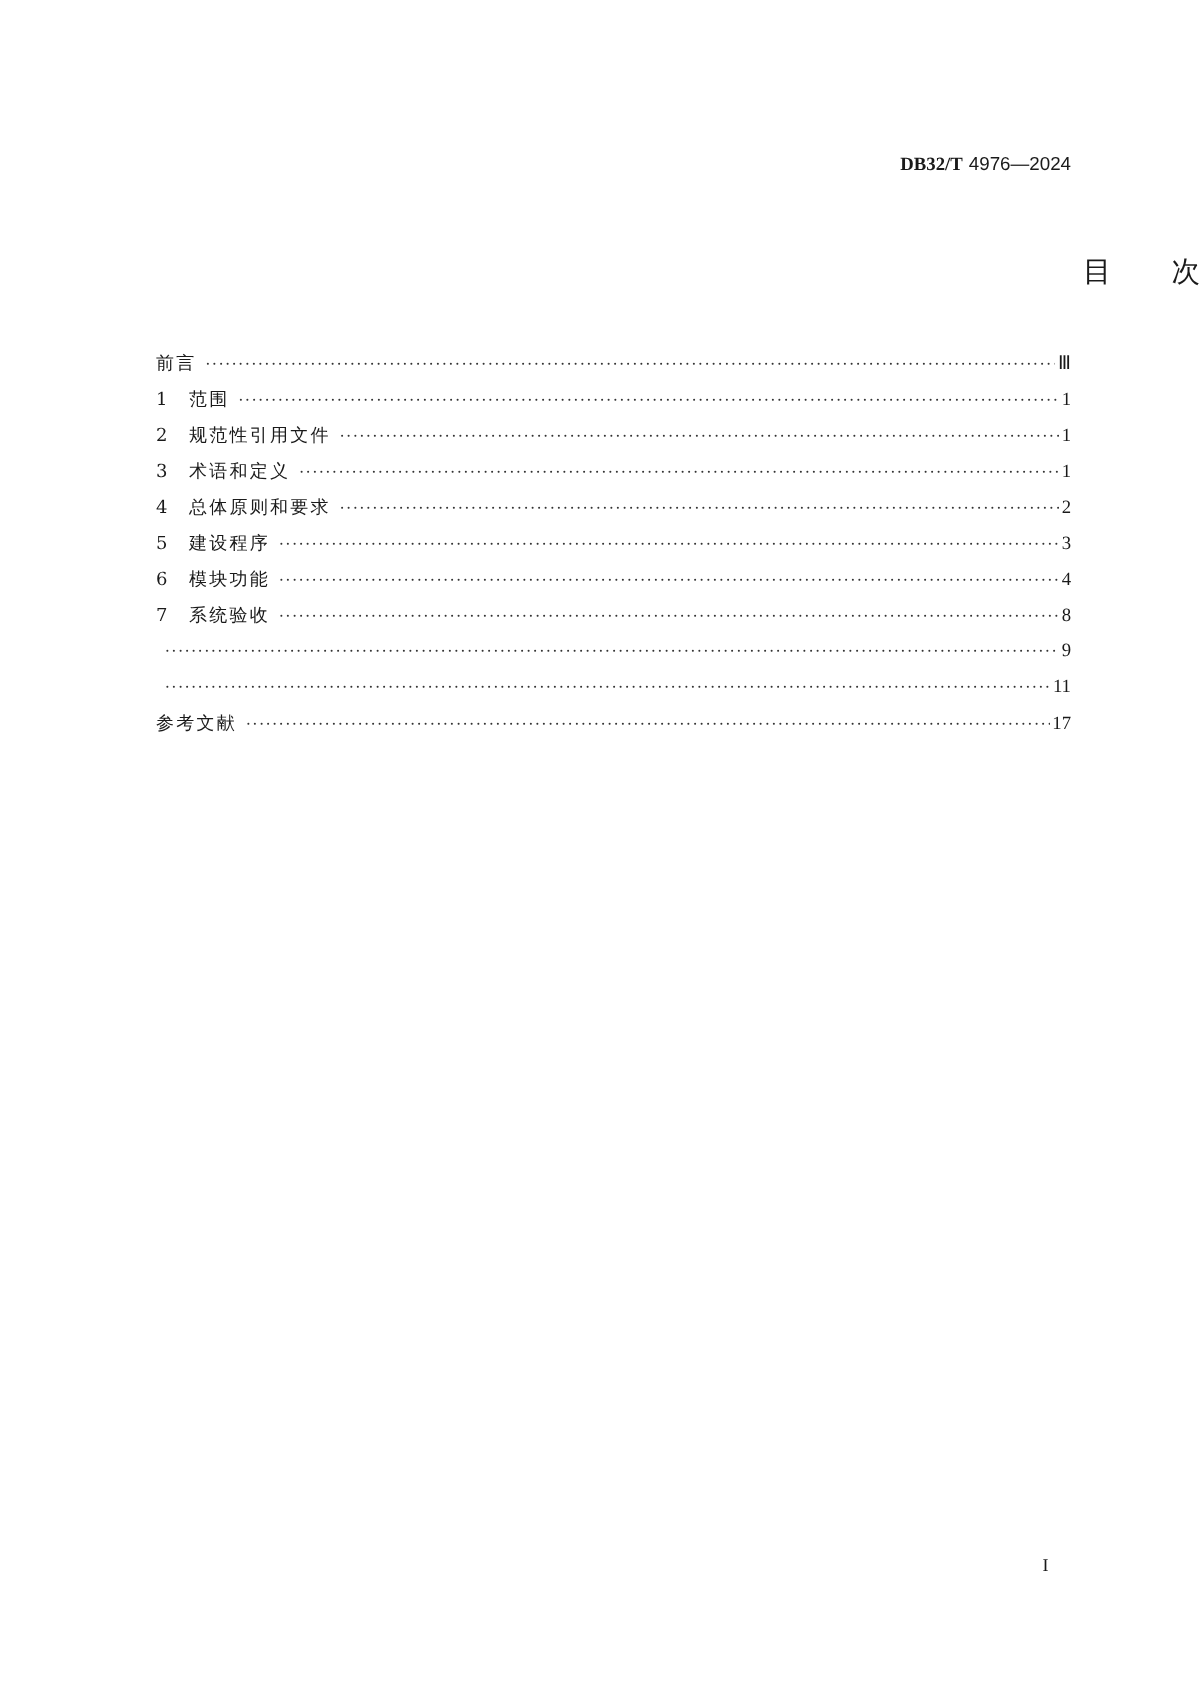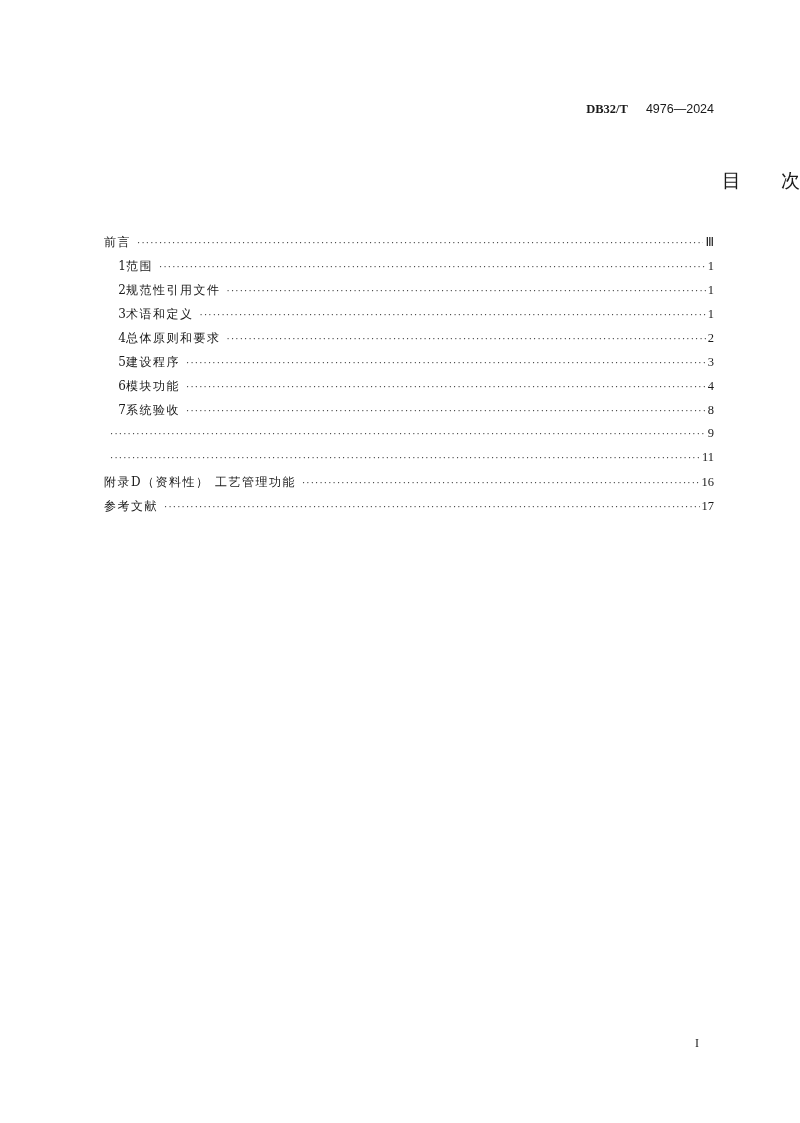--- a/index.html
+++ b/index.html
@@ -1,25 +1,25 @@
 <!DOCTYPE html>
 <html><head>
   <meta charset="utf-8">
   <style>
     html, body { margin: 0; padding: 0; background: #ffffff; }
     body { width: 800px; height: 1123px; position: relative; overflow: hidden;
       font-family: "DejaVu Serif", "Liberation Serif", serif; color: #1a1a1a; }
     .std-code { position: absolute; top: 101px; right: 86px; font-size: 12.5px; white-space: nowrap; }
     .std-code .prefix { font-weight: bold; font-family: "Liberation Serif", serif; }
-    .std-code .num { font-family: "Liberation Sans", sans-serif; margin-left: 18px; }
+    .std-code .num { font-family: "Liberation Sans", sans-serif; margin-left: 4px; }
     .title { position: absolute; top: 168px; left: 0; width: 800px; text-align: right;
       font-family: "DejaVu Sans", sans-serif; font-size: 19px; letter-spacing: 0; }
     .title span { display: inline-block; }
     .title .gap { width: 40px; }
-    .toc { position: absolute; top: 234px; left: 104px; width: 610px; text-align: right; }
+    .toc { position: absolute; top: 234px; left: 104px; width: 610px; }
     .toc-row { display: flex; align-items: baseline; height: 24px; font-size: 12px; white-space: nowrap; }
     .toc-num { width: 22px; flex: none; }
     .toc-label { flex: none; letter-spacing: 1.5px; }
     .leader { flex: 1; overflow: hidden; margin: 0 2px 0 6px; color: #333; letter-spacing: 1.2px; font-size: 10px; }
     .leader::before { content: "··························································································································································································"; }
     .toc-page { flex: none; font-family: "Liberation Serif", serif; font-size: 12.5px; }
     .footer-page { position: absolute; top: 1036px; left: 695px; font-family: "Liberation Serif", serif; font-size: 12px; }
   </style>
 </head>
 <body>
@@ -82,24 +82,19 @@
   </div>
   <div class="toc-row">
     <span class="leader"></span>
     <span class="toc-page">9</span>
   </div>
   <div class="toc-row">
     <span class="leader"></span>
     <span class="toc-page">11</span>
   </div>
   <div class="toc-row">
-    <span class="toc-label appx">附录D（资料性）  工艺管理功能</span>
-    <span class="leader"></span>
-    <span class="toc-page">16</span>
-  </div>
-  <div class="toc-row">
     <span class="toc-label">参考文献</span>
     <span class="leader"></span>
     <span class="toc-page">17</span>
   </div>
 </div>
 
 <div class="footer-page">I</div>
 
 </body></html>

